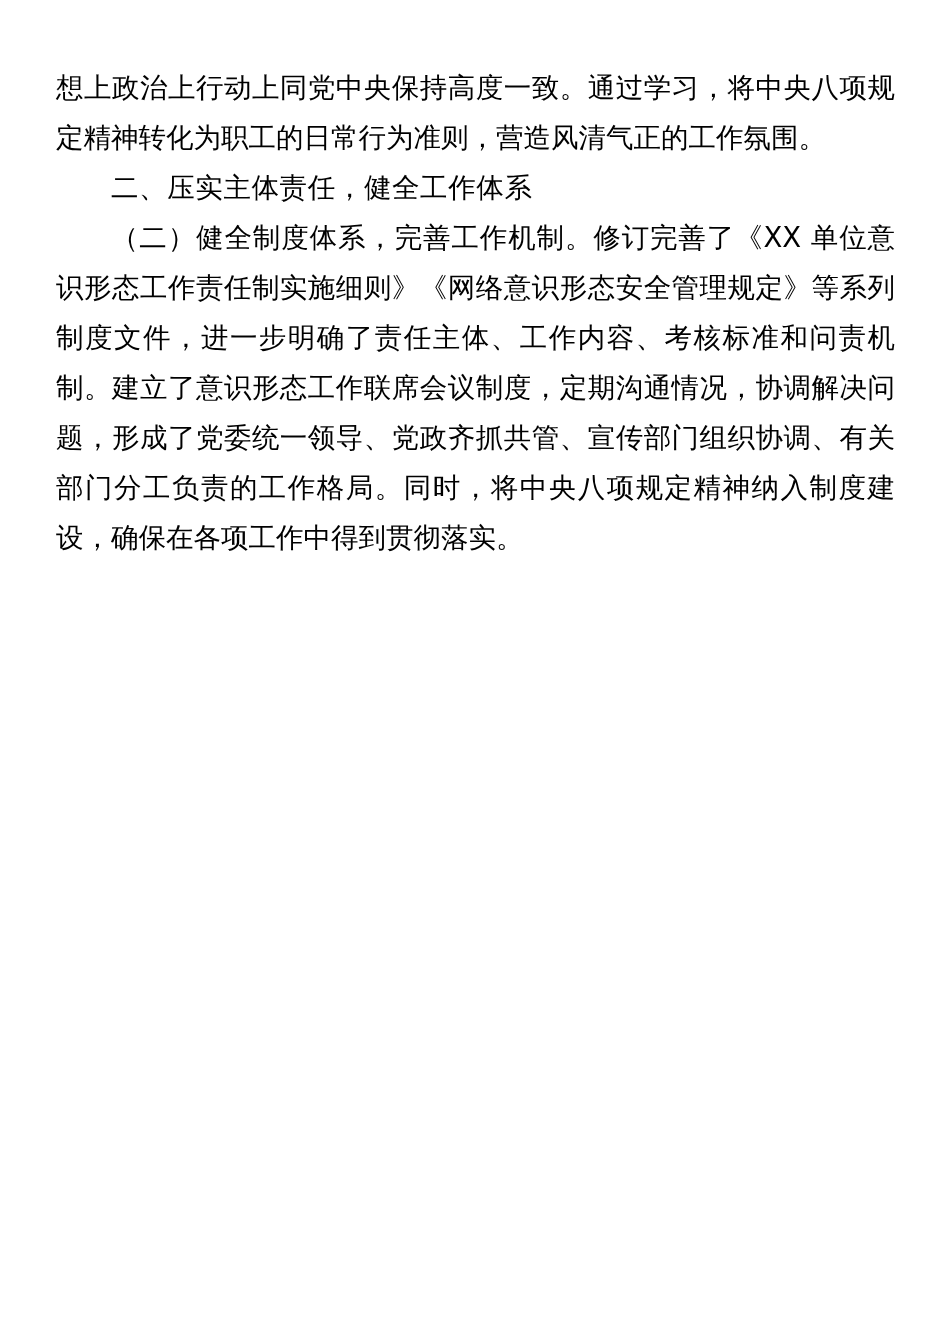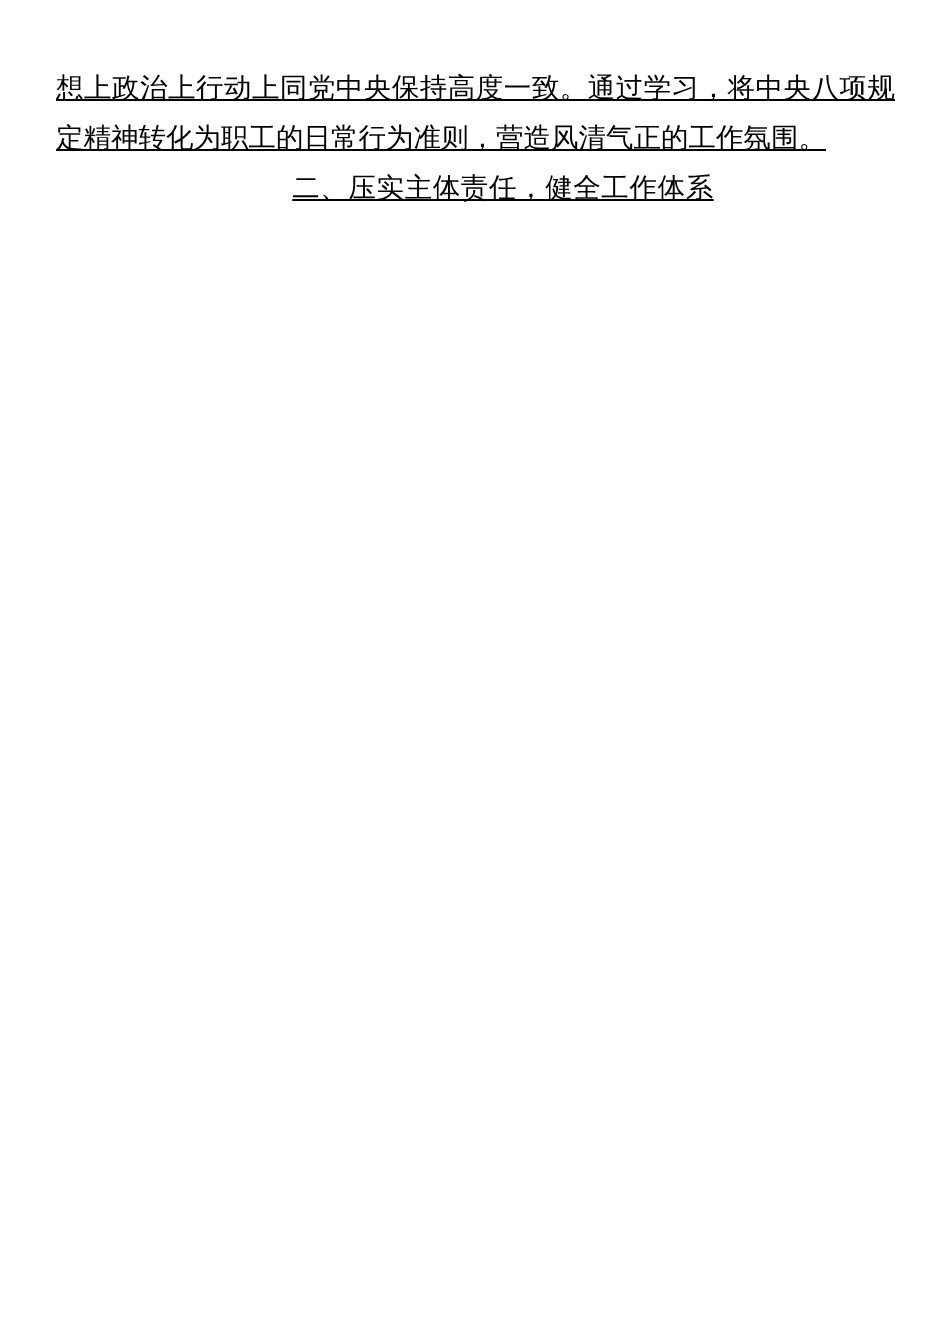--- a/index.html
+++ b/index.html
@@ -14,21 +14,20 @@
     color: #000000;
     overflow: hidden;
   }
   .page {
     position: relative;
     width: 950px;
     height: 1344px;
     background: #ffffff;
     box-sizing: border-box;
     padding: 62px 55px 0 56px;
-    text-decoration: underline;
   }
   .doc-body {
     width: 839px;
   }
   p.para {
     margin: 0;
     font-size: 27.5px;
     line-height: 50px;
     text-align: justify;
     text-justify: inter-ideograph;
@@ -40,32 +39,33 @@
   }
   p.indent {
     text-indent: 2em;
   }
   p.heading {
     margin: 0;
     font-size: 27.5px;
     line-height: 50px;
     text-indent: 2em;
     font-weight: 400;
-    text-align: center;
+    text-align: left;
     letter-spacing: 0.6px;
     word-break: break-all;
   }
 </style>
 </head>
 <body>
 
 <div class="page">
   <div class="doc-body">
 
     <p class="para">想上政治上行动上同党中央保持高度一致。通过学习，将中央八项规定精神转化为职工的日常行为准则，营造风清气正的工作氛围。</p>
 
 
     <p class="heading">二、压实主体责任，健全工作体系</p>
 
 
+    <p class="para indent">（二）健全制度体系，完善工作机制。修订完善了《XX 单位意识形态工作责任制实施细则》《网络意识形态安全管理规定》等系列制度文件，进一步明确了责任主体、工作内容、考核标准和问责机制。建立了意识形态工作联席会议制度，定期沟通情况，协调解决问题，形成了党委统一领导、党政齐抓共管、宣传部门组织协调、有关部门分工负责的工作格局。同时，将中央八项规定精神纳入制度建设，确保在各项工作中得到贯彻落实。</p>
 
   </div>
 </div>
 
 </body></html>

